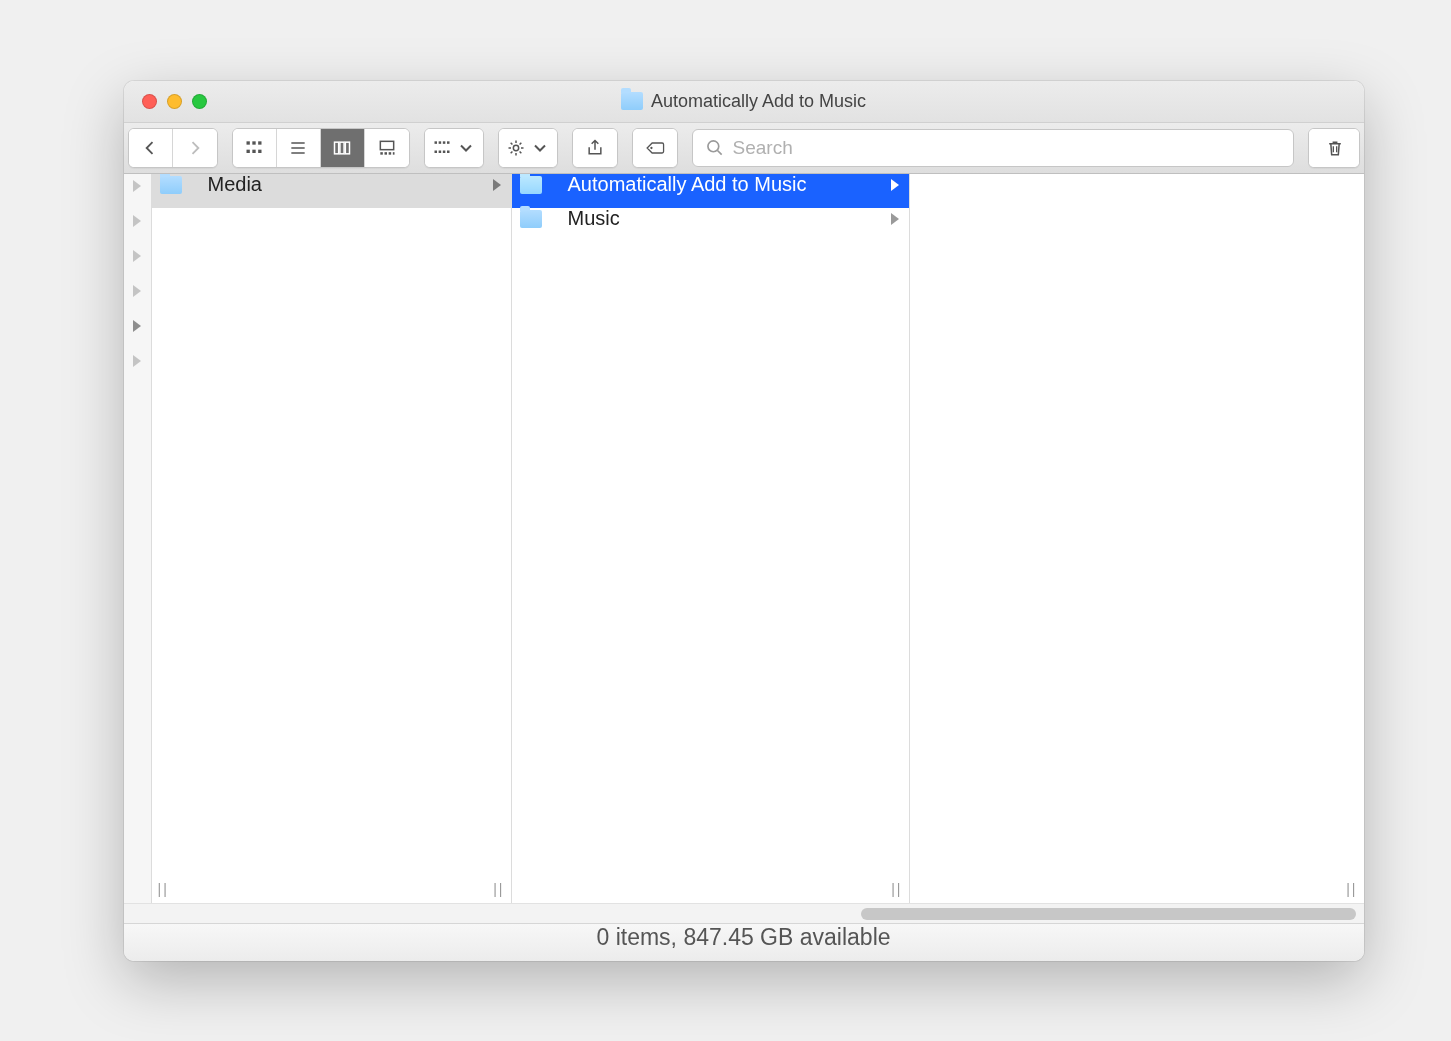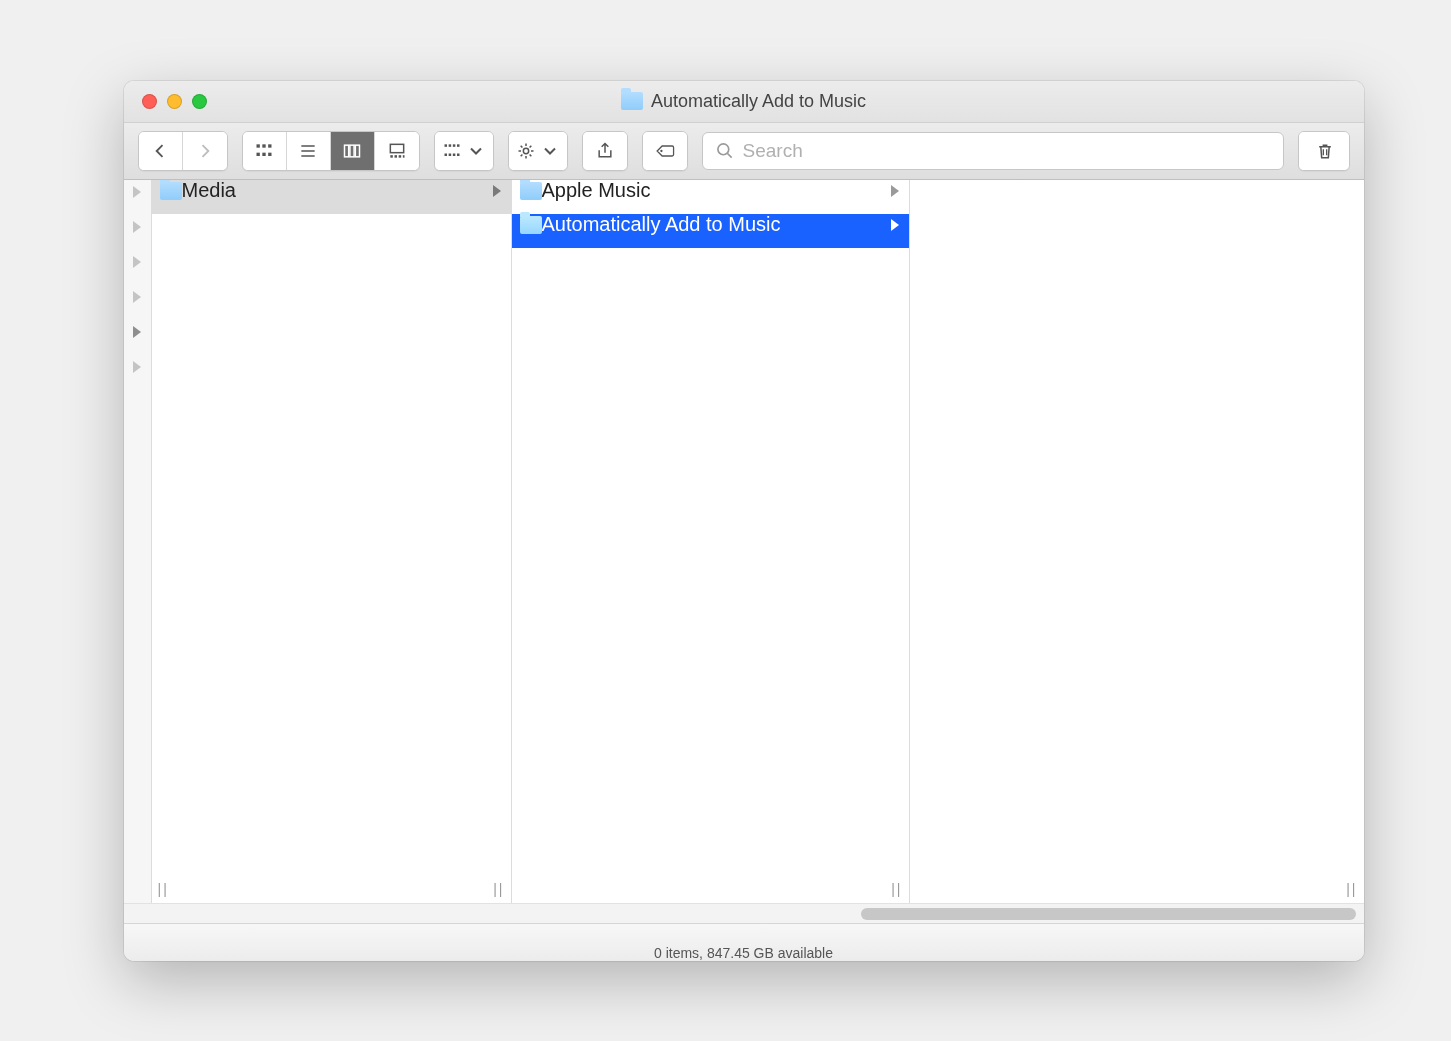--- a/index.html
+++ b/index.html
@@ -60,26 +60,26 @@
     background: linear-gradient(#b3ddff,#8fcdfb);
     border-radius:2px;
     position:relative;
   }
   .folder-icon::before{
     content:""; position:absolute; top:-4px; left:0;
     width:10px; height:5px; background:#b3ddff; border-radius:2px 2px 0 0;
   }
   
   .toolbar {
-    height: 57px;
+    height: 51px;
     background: linear-gradient(#ececec,#dedede);
     border-bottom:1px solid #bfbfbf;
     display:flex;
     align-items:center;
-    padding: 0 14px;
+    padding: 0 4px;
     gap: 14px;
   }
   .btn-group {
     display:flex;
     background:#fff;
     border:1px solid #c6c6c6;
     border-radius:6px;
     overflow:hidden;
     box-shadow: 0 1px 1px rgba(0,0,0,0.05);
   }
@@ -119,21 +119,21 @@
     width:0;height:0;border-style:solid;border-width:6px 0 6px 8px;
     border-color:transparent transparent transparent #8e8e8e;
   }
   .rail .tri.muted{border-left-color:#c4c4c4;}
   .col{
     width:382px; border-right:1px solid #dcdcdc; position:relative;
     display:flex; flex-direction:column;
   }
   .col.last{flex:1;border-right:none;}
   .row{
-    display:flex; align-items:center; gap:0;
+    display:flex; align-items:center; gap:26px;
     height:34px; padding:0 10px 12px 8px; font-size:20px; color:#222;
   }
   .row .arrow{
     margin-left:auto; width:0;height:0;border-style:solid;
     border-width:6px 0 6px 8px; border-color:transparent transparent transparent #9a9a9a;
   }
   .row.selected-gray{background:#dcdcdc;}
   .row.selected-gray .arrow{border-left-color:#7a7a7a;}
   .row.selected-blue{background:#1a62ff;color:#fff;}
   .row.selected-blue .arrow{border-left-color:#fff;}
@@ -159,22 +159,22 @@
     position:relative;
   }
   .hscroll .thumb{
     position:absolute; right:8px; top:4px; height:12px; width:495px;
     background:#c7c7c7; border-radius:6px;
   }
   
   .statusbar{
     height:38px; background:linear-gradient(#f7f7f7,#ececec);
     border-top:1px solid #d6d6d6;
-    display:flex; align-items:flex-end; justify-content:center;
-    font-size:14px; color:#555;
+    display:flex; align-items:flex-start; justify-content:center;
+    font-size:23px; color:#555;
   }
 </style>
 </head>
 <body>
 
 <div class="window">
 
   <div class="titlebar">
     <div class="traffic-lights">
       <div class="dot red"></div>
@@ -318,30 +318,30 @@
       <div class="row selected-gray">
         <span class="folder-icon"></span>
         <span>Media</span>
         <span class="arrow"></span>
       </div>
       <div class="col-resize-left">||</div>
       <div class="col-resize">||</div>
     </div>
 
     <div class="col" style="width:398px">
-      <div class="row">
-        <span class="folder-icon"></span>
-        <span>Apple Music</span>
-        <span class="arrow"></span>
-      </div>
       <div class="row selected-blue">
         <span class="folder-icon"></span>
         <span>Automatically Add to Music</span>
         <span class="arrow"></span>
       </div>
+      <div class="row">
+        <span class="folder-icon"></span>
+        <span>Music</span>
+        <span class="arrow"></span>
+      </div>
       <div class="col-resize">||</div>
     </div>
 
     <div class="col last">
       <div class="col-resize">||</div>
     </div>
 
   </div>
 
   <div class="hscroll">

